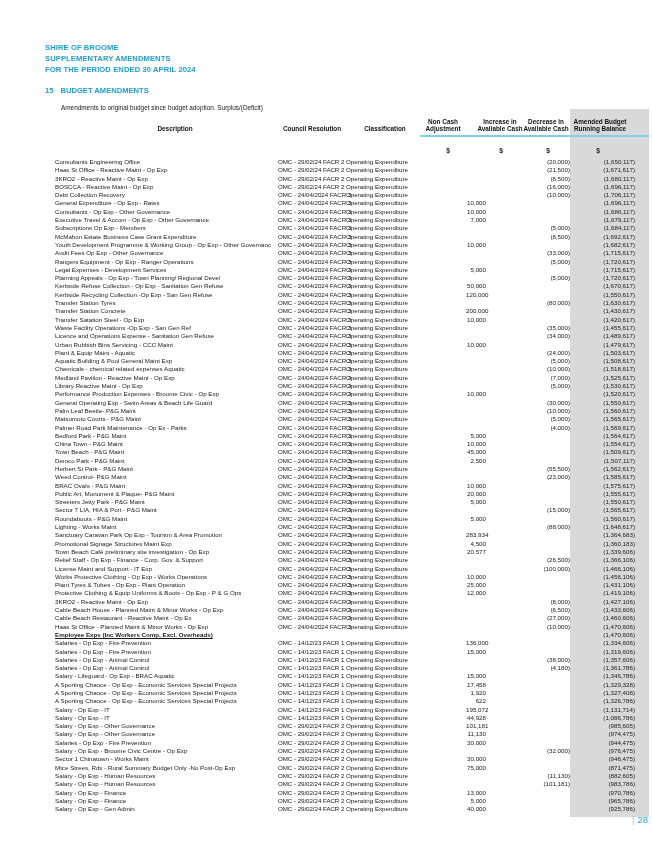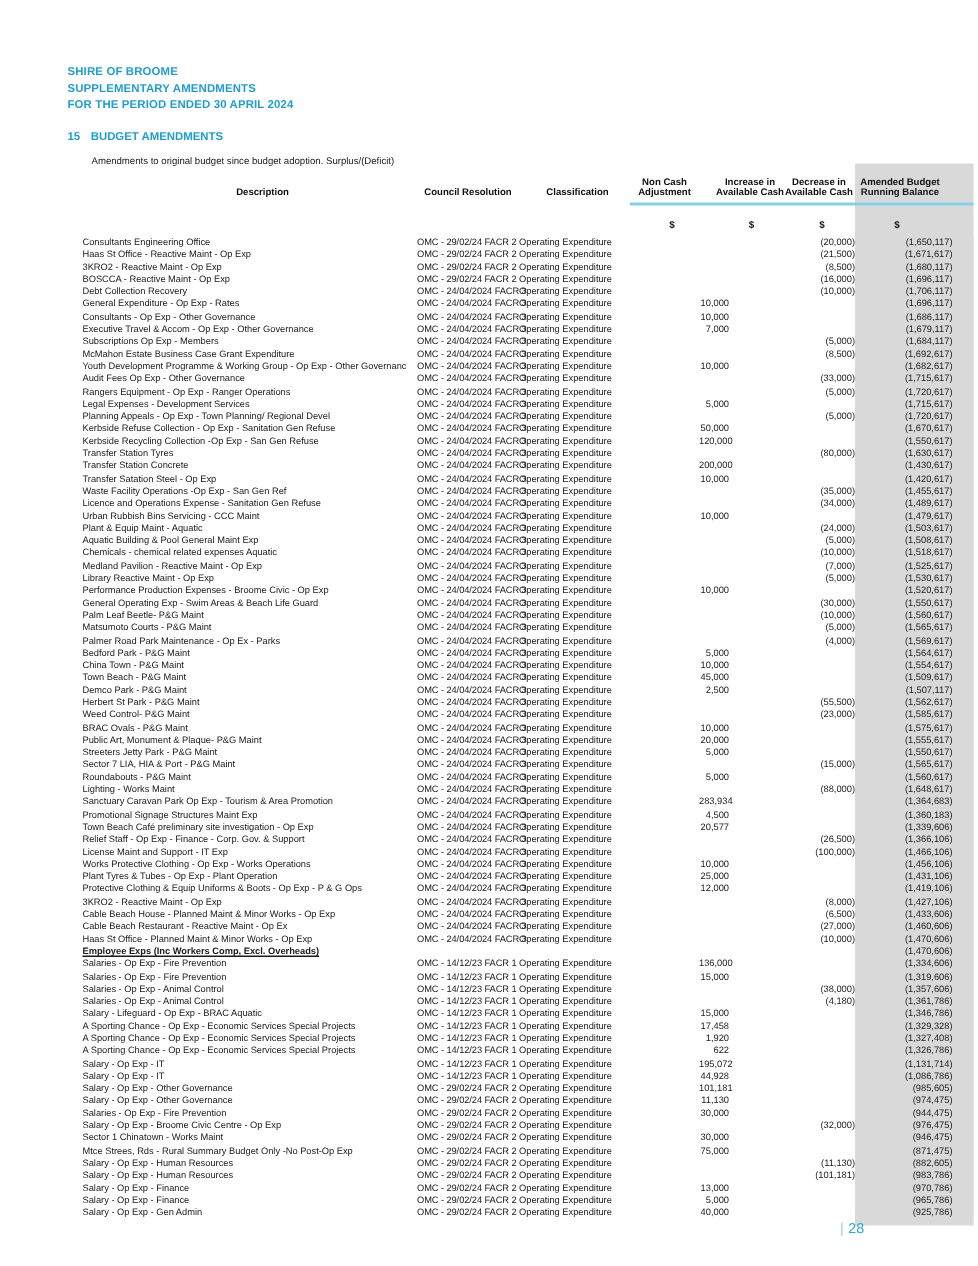--- a/index.html
+++ b/index.html
@@ -53,21 +53,21 @@
   .c-desc{width:233px;padding-left:10px;}
   .c-res{width:68px;overflow:visible;letter-spacing:-0.05px;}
   .c-class{width:74px;}
   .c-ncash{width:46px;text-align:right;}
   .c-incr{width:46px;text-align:right;padding-right:26px;overflow:visible;}
   .c-decr{width:58px;text-align:right;}
   .c-amend{width:79px;text-align:right;padding-right:14px;background:var(--shade);}
   .bold-row .c-desc{font-weight:bold;text-decoration:underline;}
 
   
-  .page-num{position:absolute;left:560px;top:814px;width:88px;
+  .page-num{position:absolute;left:560px;top:814px;width:88px;text-align:right;
     color:#29a8dc;font-size:9.5px;}
   .page-num .sep{opacity:.55;margin-right:3px;}
 </style>
 </head>
 <body>
 
 <div class="shade-band"></div>
 
 <div class="doc-header">
   <div>SHIRE OF BROOME</div>

